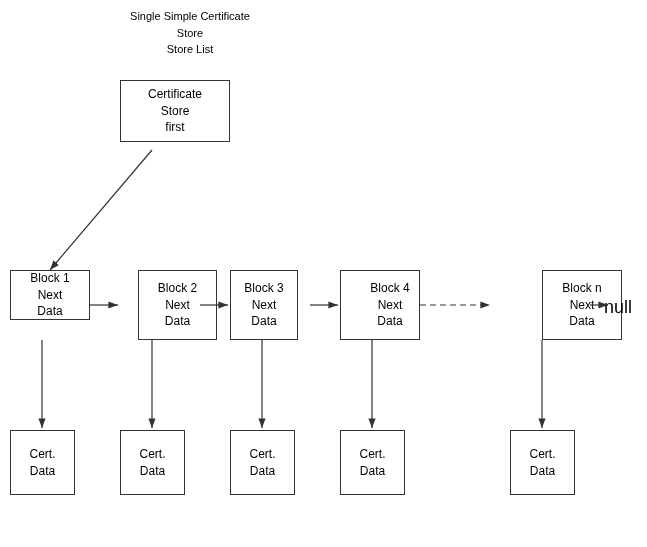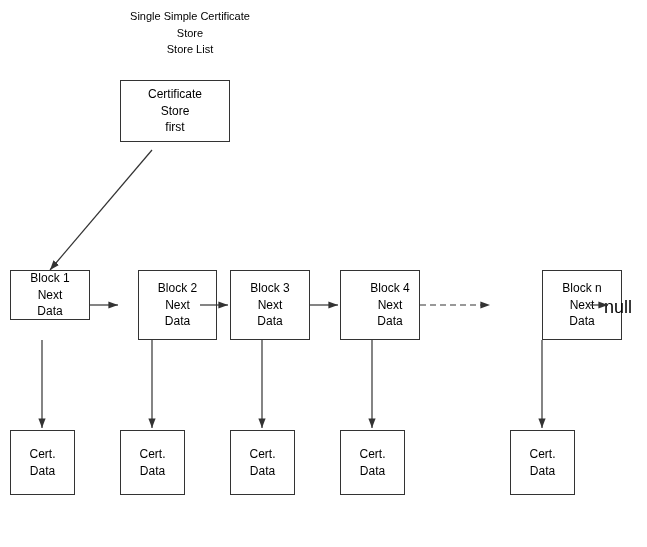--- a/index.html
+++ b/index.html
@@ -57,21 +57,21 @@
   <div class="box" style="left:120px; top:80px; width:110px; height:62px; font-size:12px;">
     <span>Certificate<br>Store<br>first</span>
   </div>
 
   <div class="box" style="left:10px; top:270px; width:80px; height:50px;">
     <span>Block 1<br>Next<br>Data</span>
   </div>
   <div class="box" style="left:128px; top:270px; width:79px; height:70px;margin-left:10px;">
     <span>Block 2<br>Next<br>Data</span>
   </div>
-  <div class="box" style="left:230px; top:270px; width:80px; height:70px;">
+  <div class="box" style="left:230px; top:270px; width:68px; height:70px;">
     <span>Block 3<br>Next<br>Data</span>
   </div>
   <div class="box" style="left:340px; top:270px; width:80px; height:70px;padding-left:20px;">
     <span>Block 4<br>Next<br>Data</span>
   </div>
   <div class="box" style="left:510px; top:270px; width:80px; height:70px;margin-left:32px;">
     <span>Block n<br>Next<br>Data</span>
   </div>
 
   <div class="box" style="left:10px; top:430px; width:65px; height:65px;">

